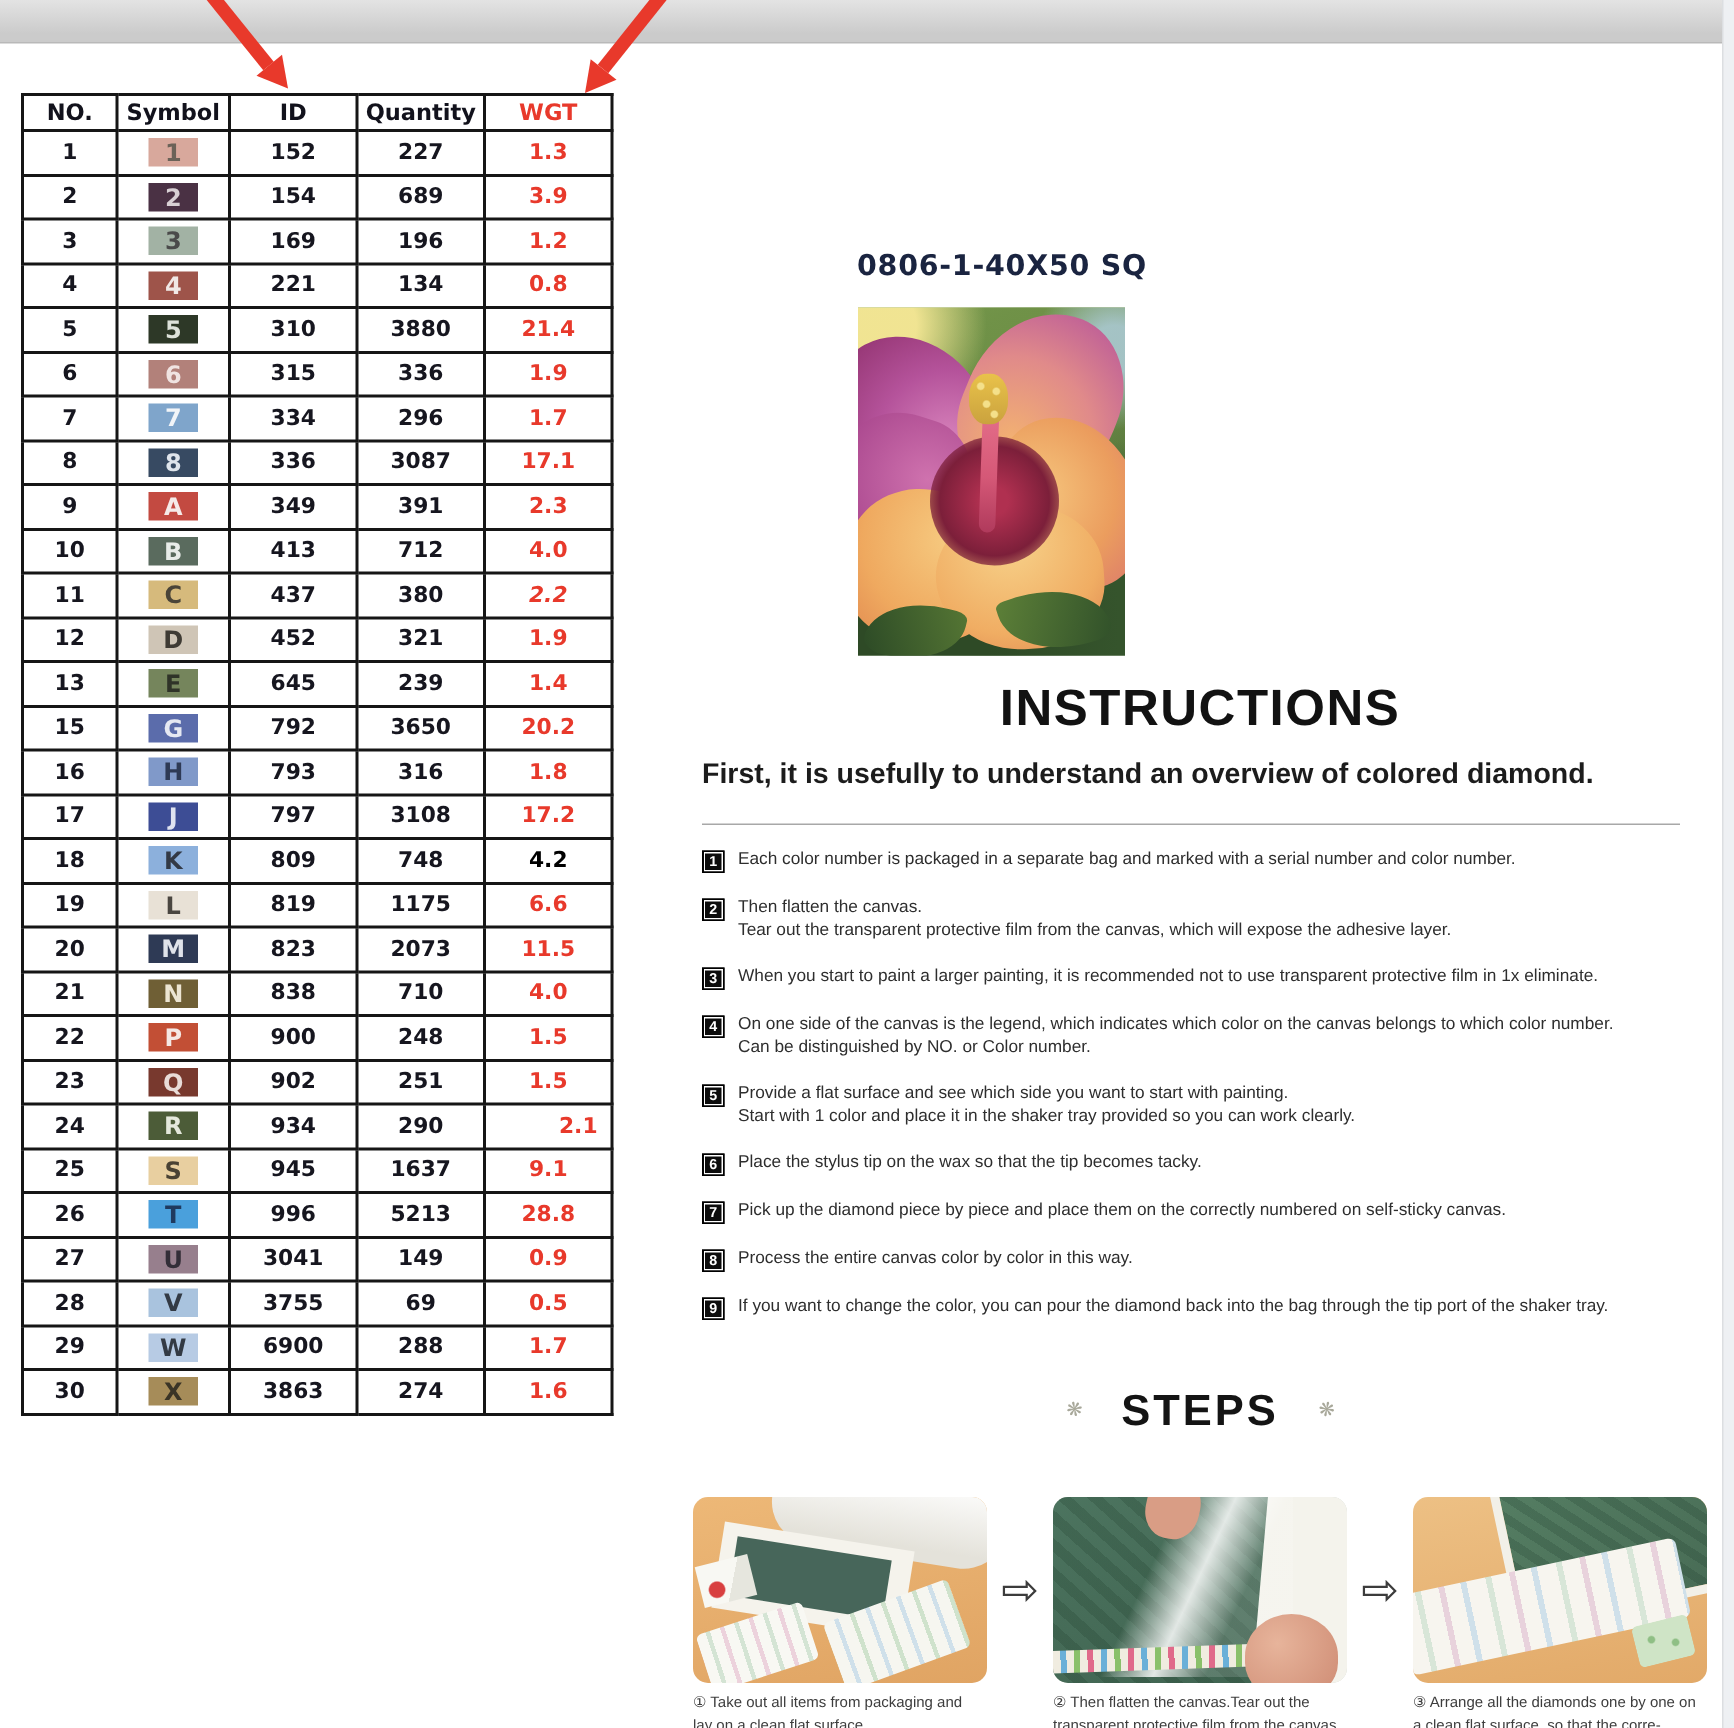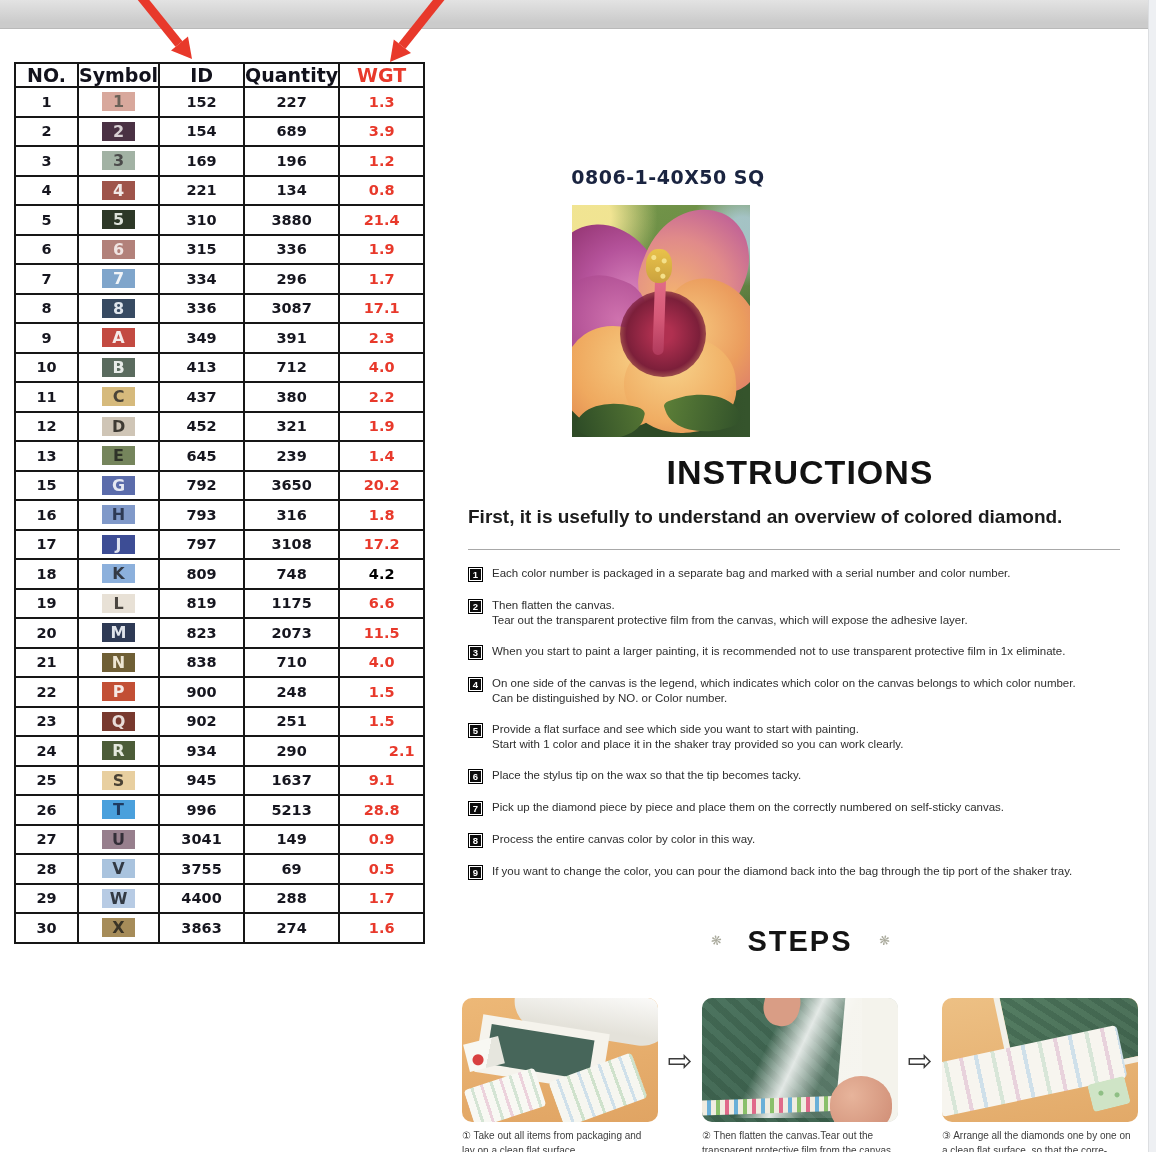--- a/index.html
+++ b/index.html
@@ -13,21 +13,21 @@
   .right-strip { position:absolute; left:1148px; top:0; width:8px; height:1152px;
     background:#eef0f3; border-left:1px solid #dcdee1; }
   .arrows-svg { position:absolute; left:0; top:0; z-index:6; pointer-events:none; }
 
   
   .color-table { position:absolute; left:14px; top:62px; border-collapse:collapse;
     font-family:"DejaVu Sans", sans-serif; table-layout:fixed; }
   .color-table th, .color-table td { border:2px solid #161616; text-align:center;
     font-weight:bold; padding:0; overflow:hidden; }
   .color-table thead tr { height:24px; }
-  .color-table thead th { font-size:19px; color:#12121c;text-align:center; }
+  .color-table thead th { font-size:15px; color:#12121c;text-align:center; }
   .color-table tbody tr { height:29.5px; }
   .color-table tbody td { font-size:14.5px; color:#16161f; }
   .sym-cell { padding:0; }
   .swatch { width:33px; height:100%; margin:0 auto; display:flex; align-items:center;
     justify-content:center; font-size:16px; font-weight:bold; }
 
   
   .product-title { position:absolute; left:523px; top:166px; width:290px; text-align:center;
     font-family:"DejaVu Sans", sans-serif; font-weight:bold; font-size:19px; color:#1a2440; letter-spacing:.5px; }
 
@@ -268,21 +268,21 @@
     <td class="accent" style="color: rgb(232, 57, 43);">4.0</td>
   </tr>
 
   <tr>
     <td>11</td>
     <td class="sym-cell">
       <div class="swatch" style="background: rgb(214, 186, 124); color: rgb(74, 68, 56);">C</div>
     </td>
     <td>437</td>
     <td>380</td>
-    <td class="accent" style="color: rgb(232, 57, 43);">2.2</td>
+    <td class="accent" style="color: rgb(232, 57, 43); font-style: italic;">2.2</td>
   </tr>
 
   <tr>
     <td>12</td>
     <td class="sym-cell">
       <div class="swatch" style="background: rgb(207, 197, 182); color: rgb(63, 59, 52);">D</div>
     </td>
     <td>452</td>
     <td>321</td>
     <td class="accent" style="color: rgb(232, 57, 43);">1.9</td>
@@ -437,21 +437,21 @@
     <td>3755</td>
     <td>69</td>
     <td class="accent" style="color: rgb(232, 57, 43);">0.5</td>
   </tr>
 
   <tr>
     <td>29</td>
     <td class="sym-cell">
       <div class="swatch" style="background: rgb(183, 203, 228); color: rgb(51, 58, 68);">W</div>
     </td>
-    <td>4400</td>
+    <td>6900</td>
     <td>288</td>
     <td class="accent" style="color: rgb(232, 57, 43);">1.7</td>
   </tr>
 
   <tr>
     <td>30</td>
     <td class="sym-cell">
       <div class="swatch" style="background: rgb(166, 140, 89); color: rgb(58, 52, 38);">X</div>
     </td>
     <td>3863</td>

